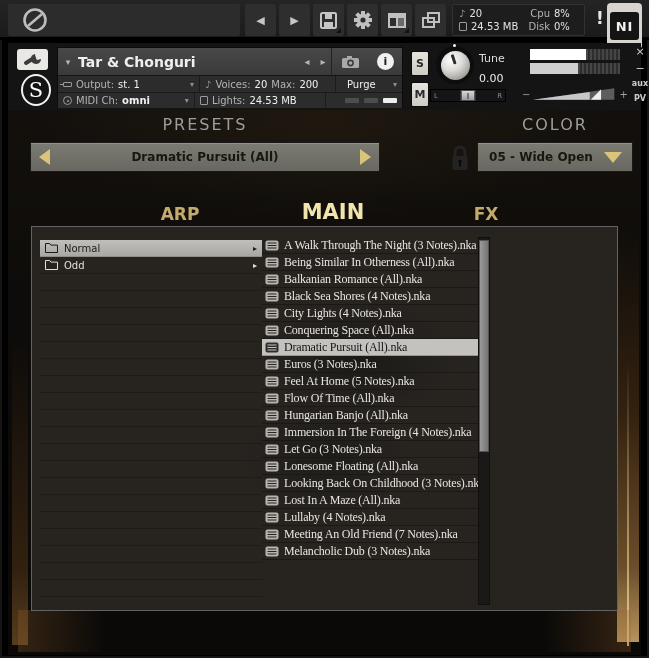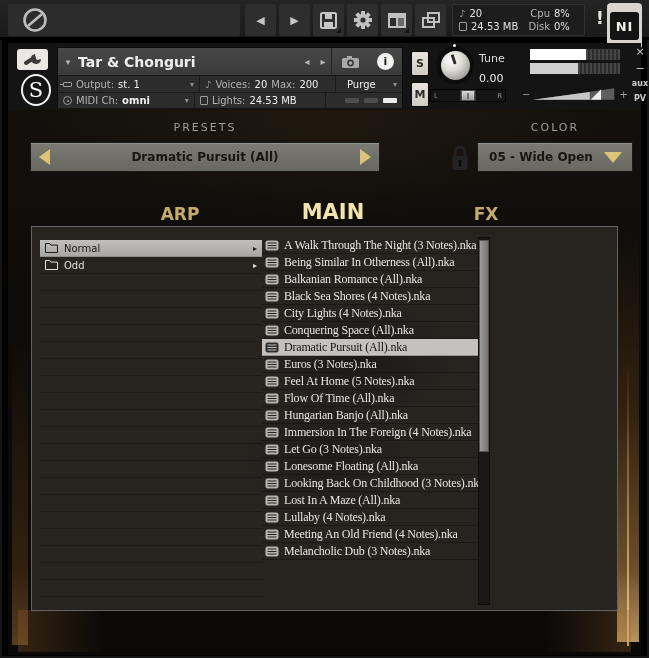--- a/index.html
+++ b/index.html
@@ -102,21 +102,21 @@
       linear-gradient(180deg,#13100c 0%, #0e0c0a 35%, #0b0908 100%); }
   .glow-right { right:2px; top:120px; width:22px; height:412px; pointer-events:none;
     background:linear-gradient(180deg, rgba(140,85,30,0) 0%, rgba(140,85,30,0.30) 45%, rgba(185,135,70,0.55) 82%, rgba(225,182,115,0.8) 100%); }
   .glow-right-line { right:12px; top:250px; width:2px; height:286px; pointer-events:none;
     background:linear-gradient(180deg, rgba(230,195,130,0) 0%, rgba(236,202,138,0.9) 100%); }
   .glow-left { left:4px; top:230px; width:16px; height:305px; pointer-events:none;
     background:linear-gradient(180deg, rgba(120,75,28,0) 0%, rgba(120,75,28,0.35) 75%, rgba(160,112,55,0.5) 100%); }
   .glow-bottom { left:10px; top:500px; width:613px; height:42px; pointer-events:none;
     background:linear-gradient(90deg, rgba(150,98,42,0.30), rgba(0,0,0,0) 14%, rgba(0,0,0,0) 86%, rgba(150,98,42,0.30)); }
 
-  .sec-label { top:11px; color:#9d9d9b; font-size:11px; letter-spacing:2px; text-align:center; }
+  .sec-label { top:5px; color:#9d9d9b; font-size:16px; letter-spacing:2px; text-align:center; }
   #presets-label { left:22px; width:350px; }
   #color-label { left:469px; width:156px; }
   .gray-box { top:32px; height:30px; background:linear-gradient(#7b7b74,#686861);
     border:1px solid #191919; box-shadow:inset 0 1px 0 rgba(255,255,255,0.18);
     display:flex; align-items:center; color:#17170f; font-size:12px; font-weight:bold; }
   #preset-box { left:22px; width:350px; }
   #preset-box .p-val { flex:1; text-align:center; }
   .tri { width:0; height:0; }
   .tri-l { border-top:8px solid transparent; border-bottom:8px solid transparent; border-right:11px solid #d9c479; margin-left:8px; }
   .tri-r { border-top:8px solid transparent; border-bottom:8px solid transparent; border-left:11px solid #d9c479; margin-right:8px; }
@@ -597,21 +597,21 @@
           </div>
           <div class="file-row">
             <svg width="14" height="11" viewBox="0 0 14 11">
               <rect x="0.5" y="0.5" width="13" height="10" rx="2" fill="currentColor"></rect>
               <g stroke="var(--rowbg)" stroke-width="1">
                 <line x1="2.5" y1="3" x2="11.5" y2="3"></line>
                 <line x1="2.5" y1="5.5" x2="11.5" y2="5.5"></line>
                 <line x1="2.5" y1="8" x2="11.5" y2="8"></line>
               </g>
             </svg>
-            <span>Meeting An Old Friend (4 Notes).nka</span>
+            <span>Meeting An Old Friend (7 Notes).nka</span>
           </div>
           <div class="file-row">
             <svg width="14" height="11" viewBox="0 0 14 11">
               <rect x="0.5" y="0.5" width="13" height="10" rx="2" fill="currentColor"></rect>
               <g stroke="var(--rowbg)" stroke-width="1">
                 <line x1="2.5" y1="3" x2="11.5" y2="3"></line>
                 <line x1="2.5" y1="5.5" x2="11.5" y2="5.5"></line>
                 <line x1="2.5" y1="8" x2="11.5" y2="8"></line>
               </g>
             </svg>

